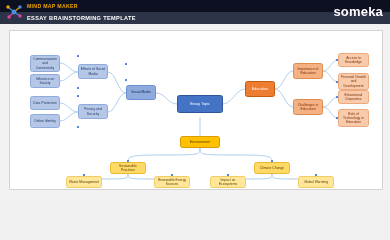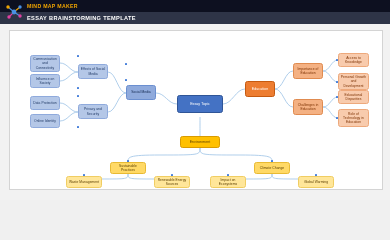--- a/index.html
+++ b/index.html
@@ -176,20 +176,21 @@
       <line x1="10" y1="10" x2="16" y2="14" stroke="#4a90e2" stroke-width="1.1"></line>
       <circle cx="10" cy="10" r="2.4" fill="#4a90e2"></circle>
       <circle cx="4" cy="5" r="1.7" fill="#f0a500"></circle>
       <circle cx="16" cy="5" r="1.7" fill="#4a90e2"></circle>
       <circle cx="5" cy="15" r="1.7" fill="#e040a0"></circle>
       <circle cx="16" cy="14" r="1.7" fill="#e040a0"></circle>
     </svg>
 
     <div class="title-main">MIND MAP MAKER</div>
     <div class="title-sub">ESSAY BRAINSTORMING TEMPLATE</div>
+    <div class="brand">someka</div>
   </div>
 
   <div class="canvas">
 
     <svg class="svg-layer" viewBox="0 0 372 158">
       <g fill="none" stroke="#9dc3e6" stroke-width="0.8">
 
         <path d="M167,73 C158,73 155,62 146,62"></path>
 
         <path d="M213,73 C222,73 226,58 235,58"></path>

